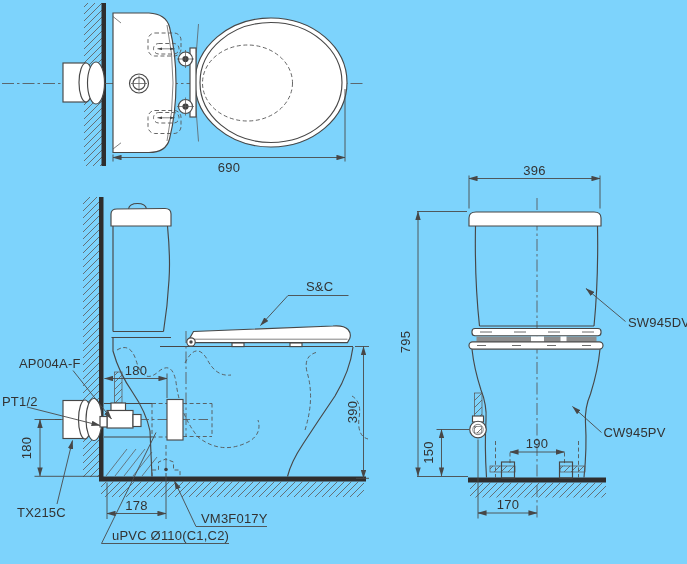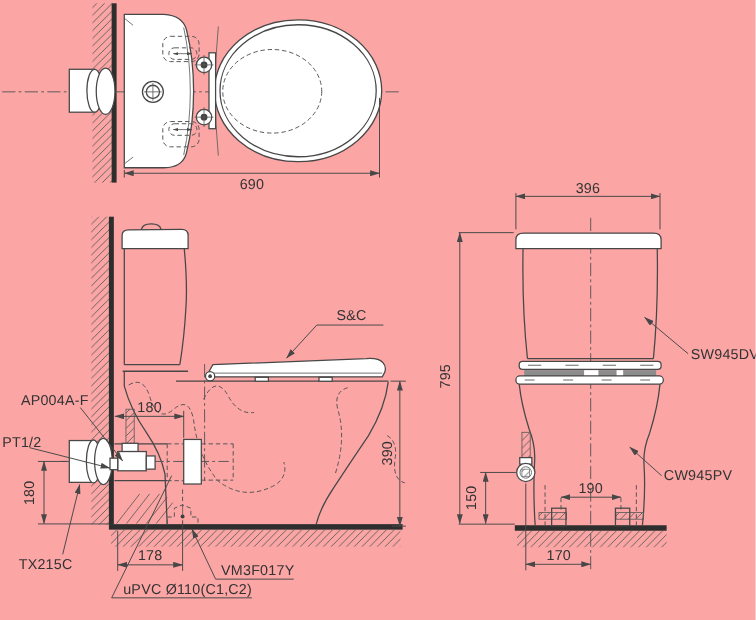--- a/index.html
+++ b/index.html
@@ -1,16 +1,16 @@
 <!DOCTYPE html>
 <html><head>
 <meta charset="utf-8">
 <style>
   html,body { margin:0; padding:0; background:#fff; }
-  .stage { position:relative; width:687px; height:564px; background:#fca5a5; overflow:hidden; }
+  .stage { position:relative; width:687px; height:564px; background:#7dd3fc; overflow:hidden; }
   svg { display:block; }
   .s   { fill:none; stroke:#474747; stroke-width:1.15; }
   .wh  { fill:#ffffff; stroke:#474747; stroke-width:1.15; }
   .t   { fill:none; stroke:#5a5a5a; stroke-width:0.75; }
   .d   { fill:none; stroke:#555; stroke-width:0.9; stroke-dasharray:4 2.6; }
   .c   { fill:none; stroke:#555; stroke-width:0.85; stroke-dasharray:12 3 2.5 3; }
   .dim { fill:none; stroke:#4a4a4a; stroke-width:0.9; }
   .bar { fill:#2e2e2e; stroke:none; }
   .lb  { font-family:"Liberation Sans", sans-serif; font-size:13px; fill:#333; letter-spacing:0.2px; }
   .bandash { fill:none; stroke:#6a6a6a; stroke-width:1; }

